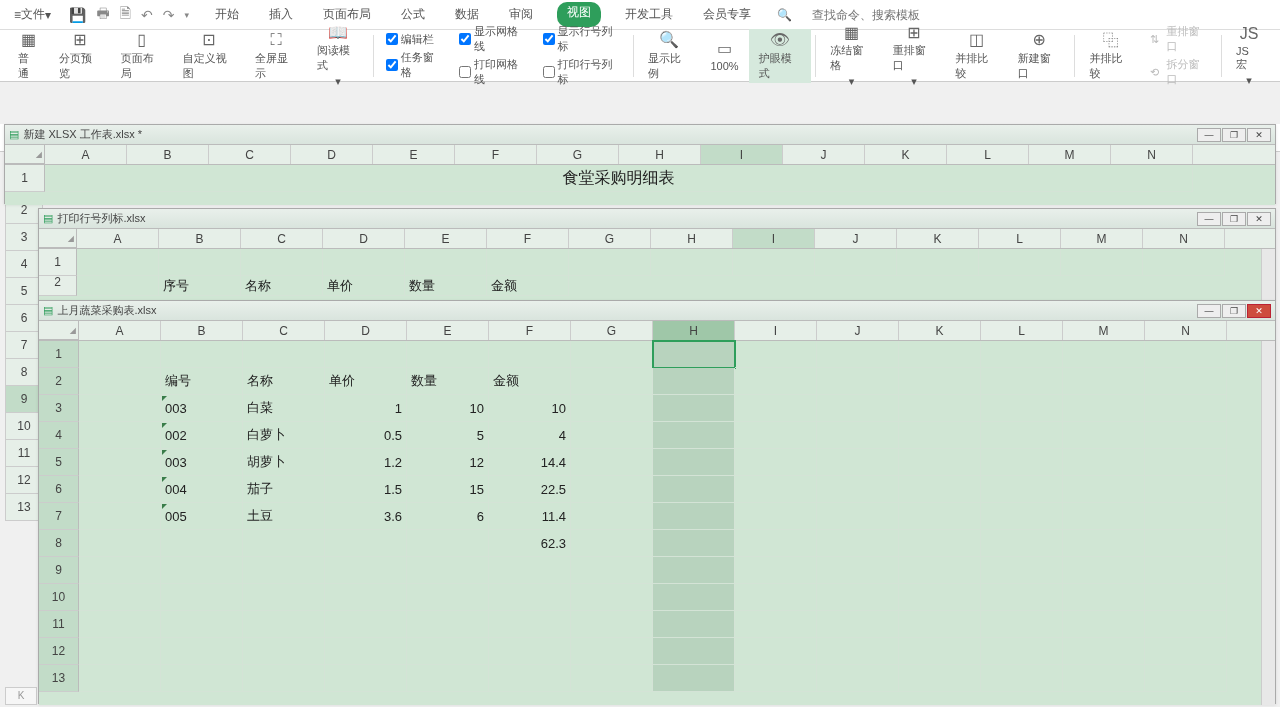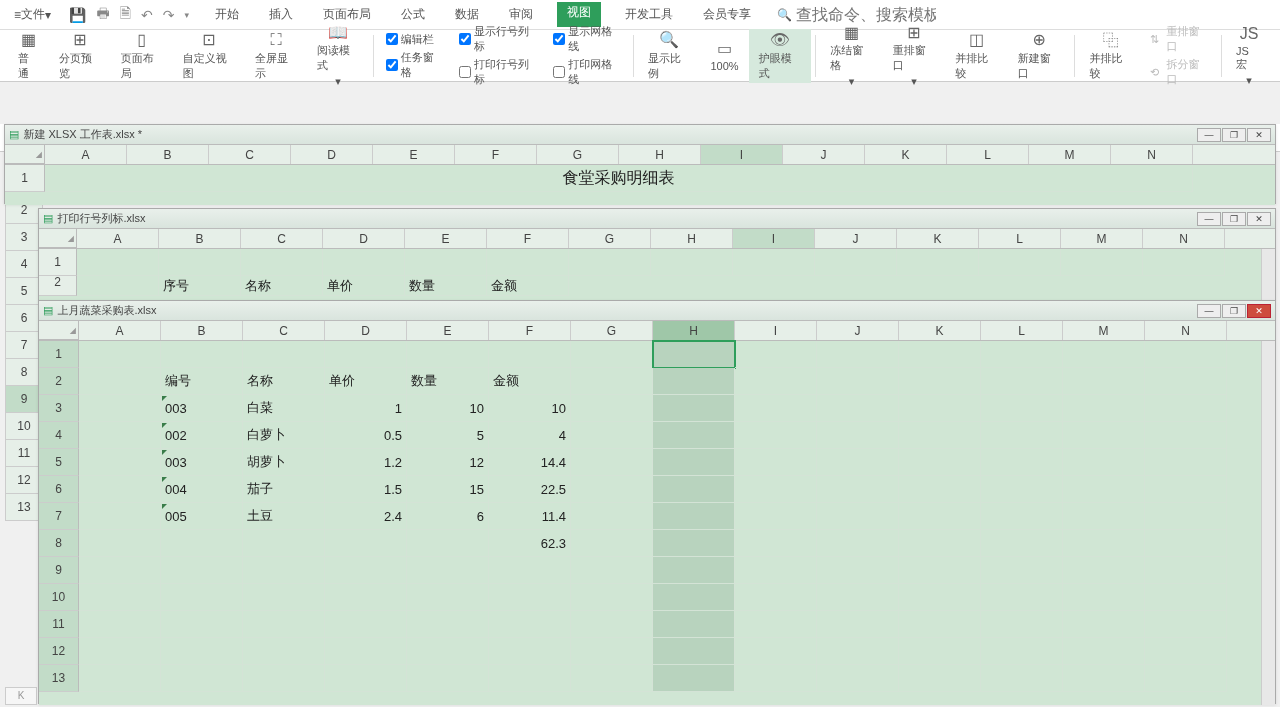--- a/index.html
+++ b/index.html
@@ -5,23 +5,23 @@
 * { margin: 0; padding: 0; box-sizing: border-box; font-family: "Microsoft YaHei", sans-serif; }
 body { background: #f0f0f0; width: 1280px; height: 707px; overflow: hidden; position: relative; }
 
 
 .menubar { height: 30px; background: #fff; display: flex; align-items: center; padding: 0 6px; border-bottom: 1px solid #ddd; font-size: 12px; color: #555; }
 .menubar .file-btn { display: flex; align-items: center; padding: 2px 8px; cursor: pointer; }
 .menubar .qat { display: flex; align-items: center; gap: 10px; margin: 0 10px; }
 .menubar .qat span { color: #888; cursor: pointer; font-size: 14px; }
 .menubar .tabs { display: flex; gap: 18px; margin-left: 10px; }
 .menubar .tabs .tab { cursor: pointer; padding: 4px 6px; }
-.menubar .tabs .tab.active { background: #2e9e5b; color: #fff; border-radius: 0; padding: 2px 10px; }
+.menubar .tabs .tab.active { background: #2e9e5b; color: #fff; border-radius: 10px; padding: 2px 10px; }
 .menubar .search { margin-left: 20px; color: #aaa; display: flex; align-items: center; gap: 4px; }
-.menubar .search input { border: none; outline: none; font-size: 16px; width: 140px; color: #666; text-align: center; }
+.menubar .search input { border: none; outline: none; font-size: 12px; width: 140px; color: #666; text-align: center; }
 
 
 .ribbon { height: 52px; background: #fff; display: flex; align-items: center; padding: 0 8px; gap: 0; border-bottom: 1px solid #ccc; }
 .ribbon-group { display: flex; align-items: center; }
 .ribbon-btn { display: flex; flex-direction: column; align-items: center; justify-content: center; padding: 2px 10px; cursor: pointer; font-size: 11px; color: #555; gap: 2px; }
 .ribbon-btn.active { background: #d6e9dd; }
 .ribbon-btn .icn { width: 18px; height: 18px; display: flex; align-items: center; justify-content: center; color: #666; font-size: 16px; }
 .ribbon-sep { width: 1px; height: 42px; background: #ddd; margin: 0 4px; }
 .checkgroup { display: flex; flex-direction: column; gap: 3px; padding: 4px 8px; font-size: 11px; color: #555; }
 .checkgroup label { display: flex; align-items: center; gap: 3px; cursor: pointer; }
@@ -150,35 +150,35 @@
         <span>编辑栏</span>
       </label>
     <label>
         <input type="checkbox" checked="" style="">
         <span>任务窗格</span>
       </label>
   </div>
   <div class="checkgroup">
     <label>
         <input type="checkbox" checked="" style="">
+        <span>显示网格线</span>
+      </label>
+    <label>
+        <input type="checkbox" style="">
+        <span>打印网格线</span>
+      </label>
+  </div>
+  <div class="checkgroup">
+    <label>
+        <input type="checkbox" checked="" style="">
         <span>显示行号列标</span>
       </label>
     <label>
         <input type="checkbox" style="">
         <span>打印行号列标</span>
-      </label>
-  </div>
-  <div class="checkgroup">
-    <label>
-        <input type="checkbox" checked="" style="">
-        <span>显示网格线</span>
-      </label>
-    <label>
-        <input type="checkbox" style="">
-        <span>打印网格线</span>
       </label>
   </div>
   <div class="ribbon-sep"></div>
   <div class="ribbon-btn">
       <div class="icn">🔍</div>
       <span>显示比例</span>
     </div>
   <div class="ribbon-btn">
       <div class="icn">▭</div>
       <span>100%</span>
@@ -475,21 +475,21 @@
           <div class="cell"></div>
           <div class="cell"></div>
           <div class="cell"></div>
           <div class="cell"></div>
         </div>
         <div class="row">
           <div class="rh hi">7</div>
           <div class="cell"></div>
           <div class="cell marker">005</div>
           <div class="cell">土豆</div>
-          <div class="cell r">2.4</div>
+          <div class="cell r">3.6</div>
           <div class="cell r">6</div>
           <div class="cell r">11.4</div>
           <div class="cell"></div>
           <div class="cell colsel"></div>
           <div class="cell"></div>
           <div class="cell"></div>
           <div class="cell"></div>
           <div class="cell"></div>
           <div class="cell"></div>
           <div class="cell"></div>

